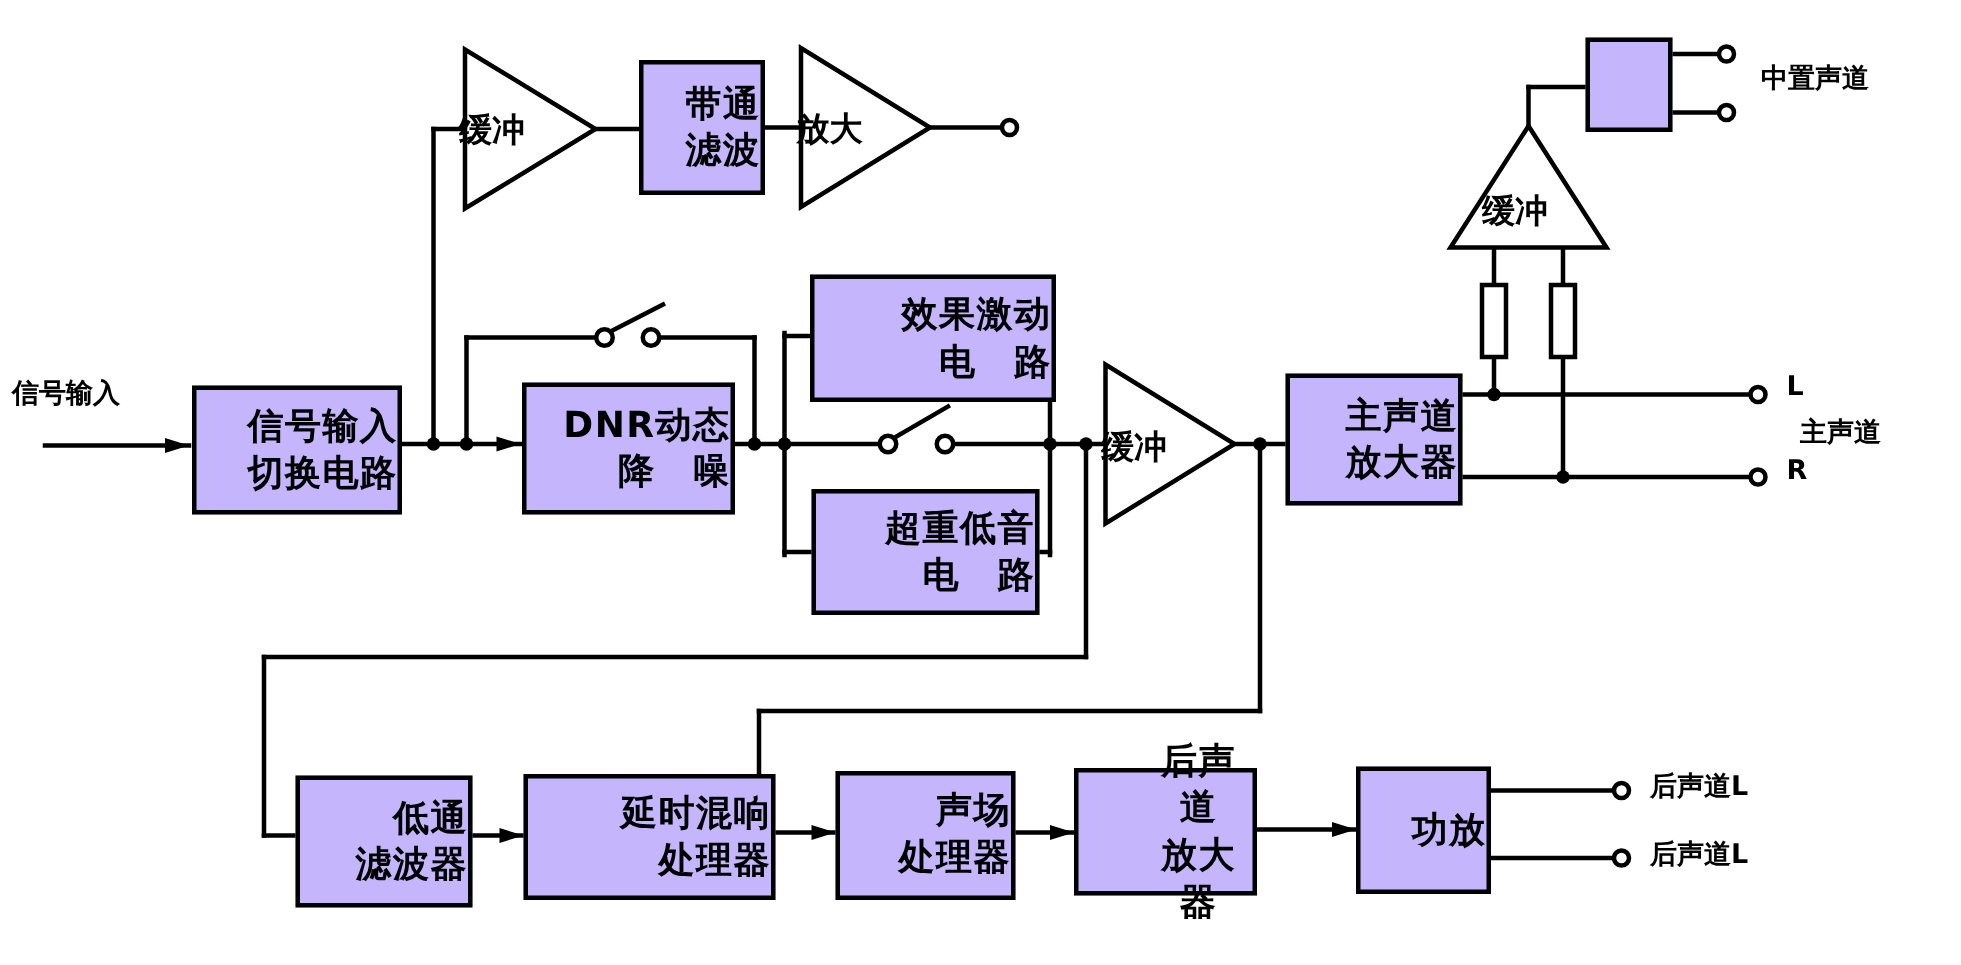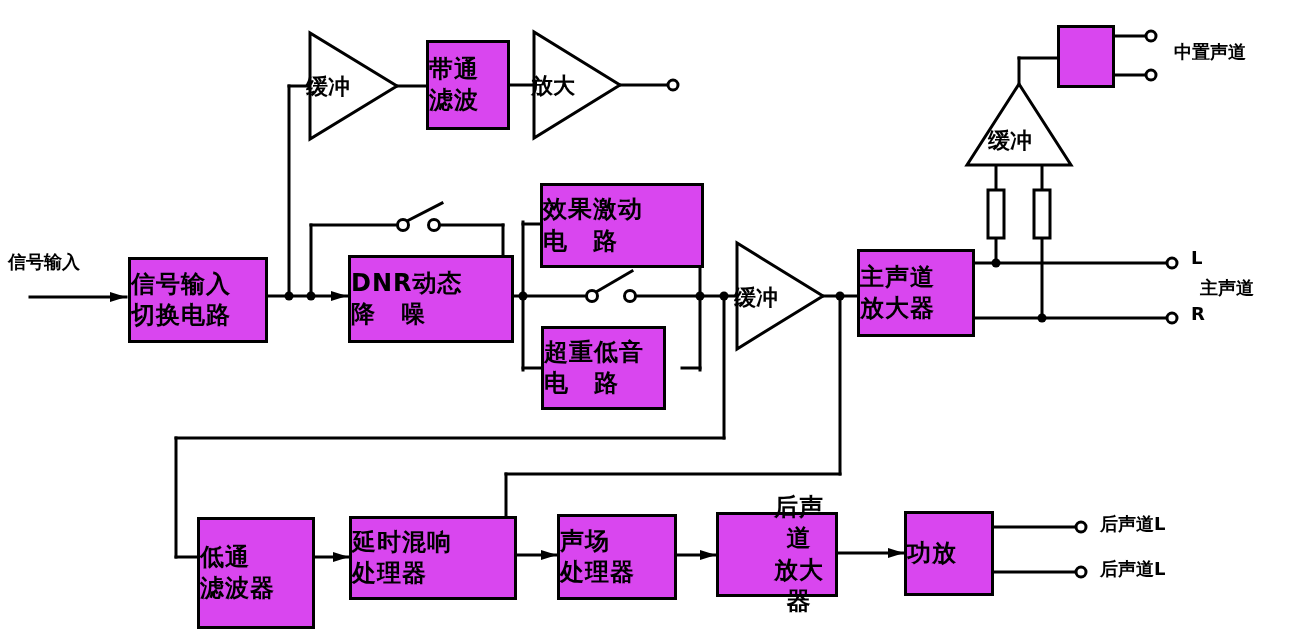--- a/index.html
+++ b/index.html
@@ -1,21 +1,21 @@
 <!DOCTYPE html>
 <html><head>
 <meta charset="utf-8">
 <style>
   html,body{margin:0;padding:0;background:#ffffff;}
   body{width:1307px;height:643px;position:relative;overflow:hidden;
        font-family:"DejaVu Sans","Liberation Sans",sans-serif;color:#000;}
   #stage{position:absolute;left:0;top:0;width:1307px;height:643px;}
   svg{position:absolute;left:0;top:0;}
-  .box{position:absolute;border:3px solid #000;background:#d946ef;box-sizing:border-box;
-       display:flex;flex-direction:column;align-items:flex-start;justify-content:center;
+  .box{position:absolute;border:3px solid #000;background:#c4b5fd;box-sizing:border-box;
+       display:flex;flex-direction:column;align-items:flex-end;justify-content:center;
        font-weight:bold;font-size:24px;line-height:1.3;letter-spacing:1px;text-align:center;}
   .lbl{position:absolute;font-weight:bold;font-size:18px;white-space:nowrap;}
   .trilbl{position:absolute;font-weight:bold;font-size:22px;width:62px;}
 </style>
 </head>
 <body>
 
 <div id="stage">
 
 <svg width="1307" height="643" viewBox="0 0 1307 643">
@@ -125,38 +125,38 @@
 </svg>
 
 <div class="box" style="left:128px;top:257px;width:140px;height:86px;">
   <span>信号输入</span>
   <span>切换电路</span>
 </div>
 <div class="box" style="left:426px;top:40px;width:84px;height:90px;">
   <span>带通</span>
   <span>滤波</span>
 </div>
-<div class="box" style="left:348px;top:255px;width:166px;height:88px;">
+<div class="box" style="left:348px;top:255px;width:142px;height:88px;">
   <span>DNR动态</span>
   <span>降　噪</span>
 </div>
 <div class="box" style="left:540px;top:183px;width:164px;height:85px;">
   <span>效果激动</span>
   <span>电　路</span>
 </div>
-<div class="box" style="left:541px;top:326px;width:125px;height:84px;">
+<div class="box" style="left:541px;top:326px;width:152px;height:84px;">
   <span>超重低音</span>
   <span>电　路</span>
 </div>
 <div class="box" style="left:857px;top:249px;width:118px;height:88px;">
   <span>主声道</span>
   <span>放大器</span>
 </div>
 <div class="box" style="left:1057px;top:25px;width:58px;height:63px;"></div>
-<div class="box" style="left:197px;top:517px;width:118px;height:112px;">
+<div class="box" style="left:197px;top:517px;width:118px;height:88px;">
   <span>低通</span>
   <span>滤波器</span>
 </div>
 <div class="box" style="left:349px;top:516px;width:168px;height:84px;">
   <span>延时混响</span>
   <span>处理器</span>
 </div>
 <div class="box" style="left:557px;top:514px;width:120px;height:86px;font-family:Liberation Serif, serif;">
   <span>声场</span>
   <span>处理器</span>

